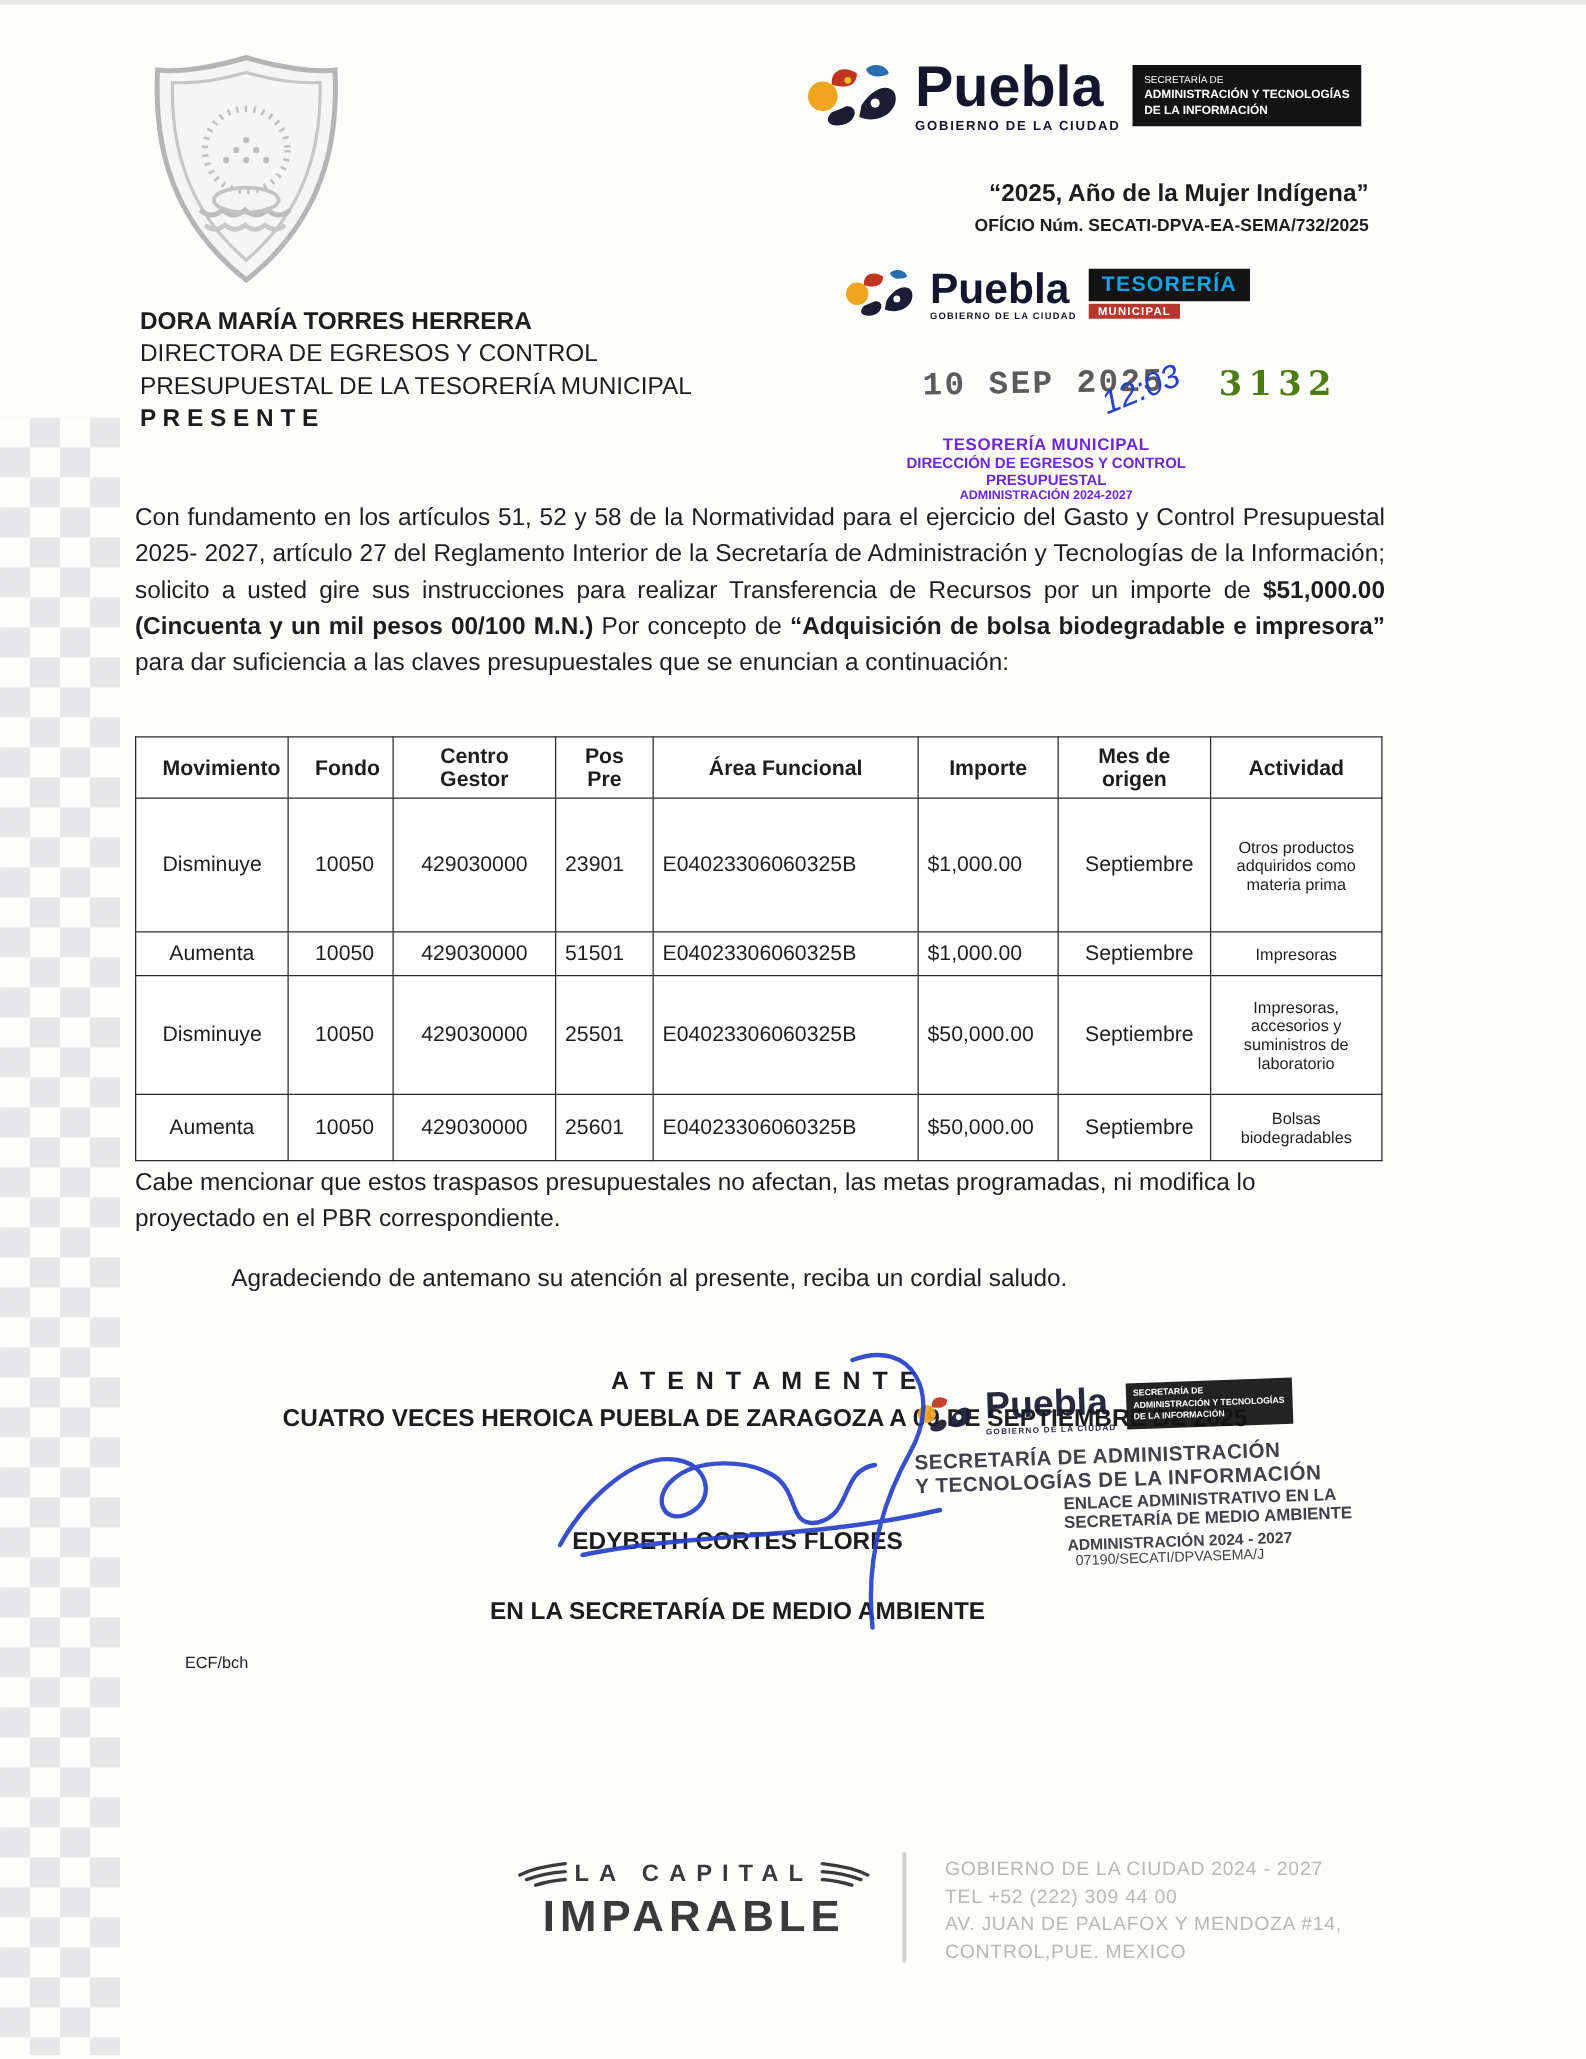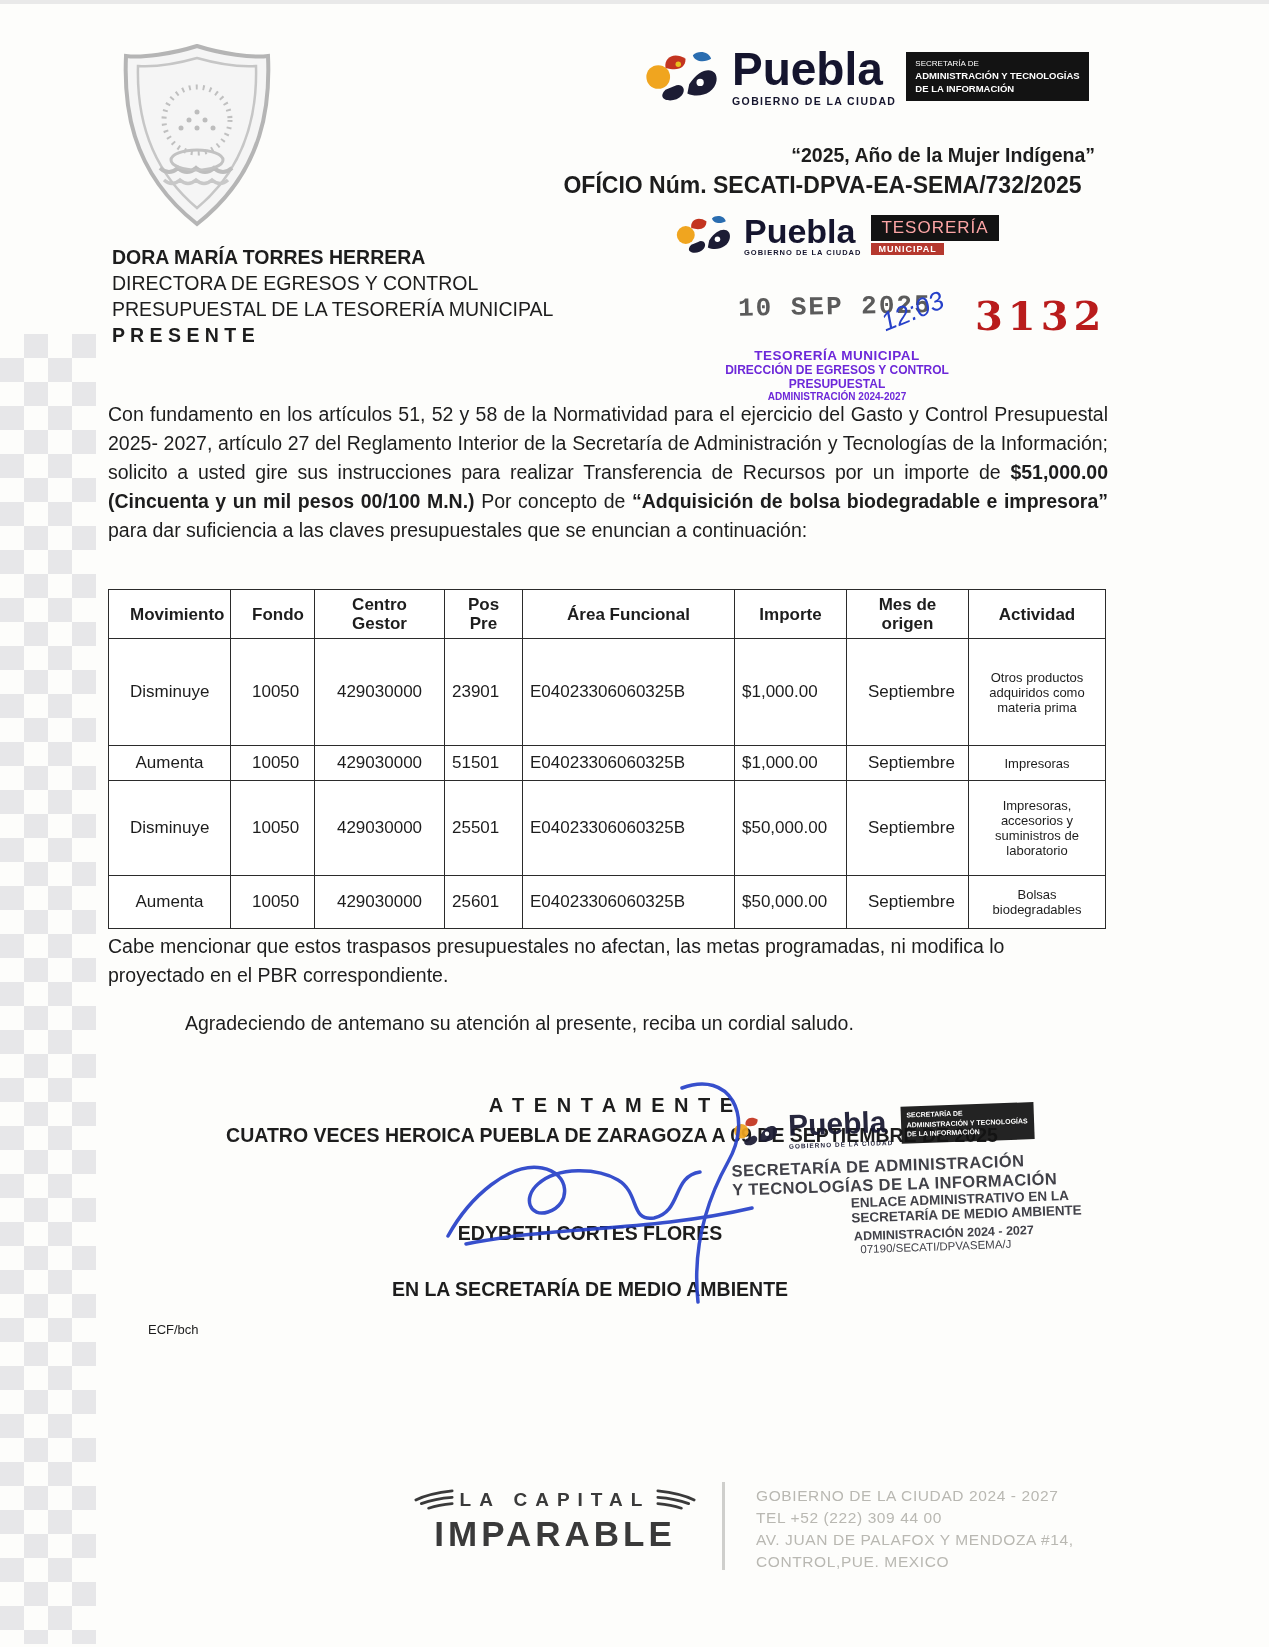--- a/index.html
+++ b/index.html
@@ -24,34 +24,34 @@
   
   .plogo { display:flex; align-items:center; gap:10px; }
   .plogo-name { font-weight:bold; color:#15152e; line-height:1; }
   .plogo-gov { font-weight:bold; color:#15152e; letter-spacing:1.4px; }
   .blackbox { background:#131313; color:#fff; padding:6px 9px; line-height:1.4; }
   .blackbox .l1 { font-size:8px; }
   .blackbox .l2, .blackbox .l3 { font-size:9.5px; font-weight:bold; }
 
   
   .year-legend { left:550px; top:140px; width:545px; text-align:right; font-size:19.5px; font-weight:bold; }
-  .oficio-num  { left:550px; top:168px; width:545px; text-align:center; font-size:23px; font-weight:bold; }
+  .oficio-num  { left:550px; top:168px; width:545px; text-align:right; font-size:14px; font-weight:bold; }
 
   
   .recipient { left:112px; top:240px; font-size:19.5px; line-height:26px; }
 
   
   .rs-logo { left:672px; top:208px; z-index:3; }
   .rs-name { font-size:34px; }
   .rs-gov { font-size:7.5px; letter-spacing:1px; }
-  .tes-box { background:#131313; color:#fca5a5; font-weight:normal; font-size:17px; padding:3px 10px; letter-spacing:1px; }
+  .tes-box { background:#131313; color:#0ea5e9; font-weight:bold; font-size:17px; padding:3px 10px; letter-spacing:1px; }
   .mun-box { background:#b5382e; color:#fff; font-weight:bold; font-size:9px; padding:1px 7px; margin-top:2px; width:fit-content; letter-spacing:1px; }
   .rs-date { left:738px; top:288px; font-family:"Liberation Mono", monospace; font-weight:bold; font-size:26px; letter-spacing:2px; color:#4a4a4a; transform:rotate(-1deg); opacity:.9; z-index:3; }
   .rs-time { left:880px; top:292px; color:#2741c9; font-size:26px; font-style:italic; transform:rotate(-22deg); z-index:4; }
-  .rs-folio { left:975px; top:288px; font-family:"DejaVu Serif", serif; font-weight:bold; font-size:40px; letter-spacing:5px; color:#b91c1c; z-index:3; }
+  .rs-folio { left:975px; top:288px; font-family:"DejaVu Serif", serif; font-weight:bold; font-size:27px; letter-spacing:5px; color:#4d7c0f; z-index:3; }
   .rs-lines { left:672px; top:344px; width:330px; text-align:center; color:#6d28d9; font-weight:bold; z-index:3; }
   .rs-lines .s1 { font-size:13.5px; letter-spacing:.5px; }
   .rs-lines .s2 { font-size:12px; }
   .rs-lines .s3 { font-size:12px; }
   .rs-lines .s4 { font-size:10px; }
 
   
   .p1 { left:108px; top:396px; width:1000px; font-size:19.5px; line-height:29px; text-align:justify; z-index:1; }
   .p2 { left:108px; top:928px; width:985px; font-size:19.5px; line-height:29px; }
   .p3 { left:185px; top:1008px; width:900px; font-size:19.5px; }

